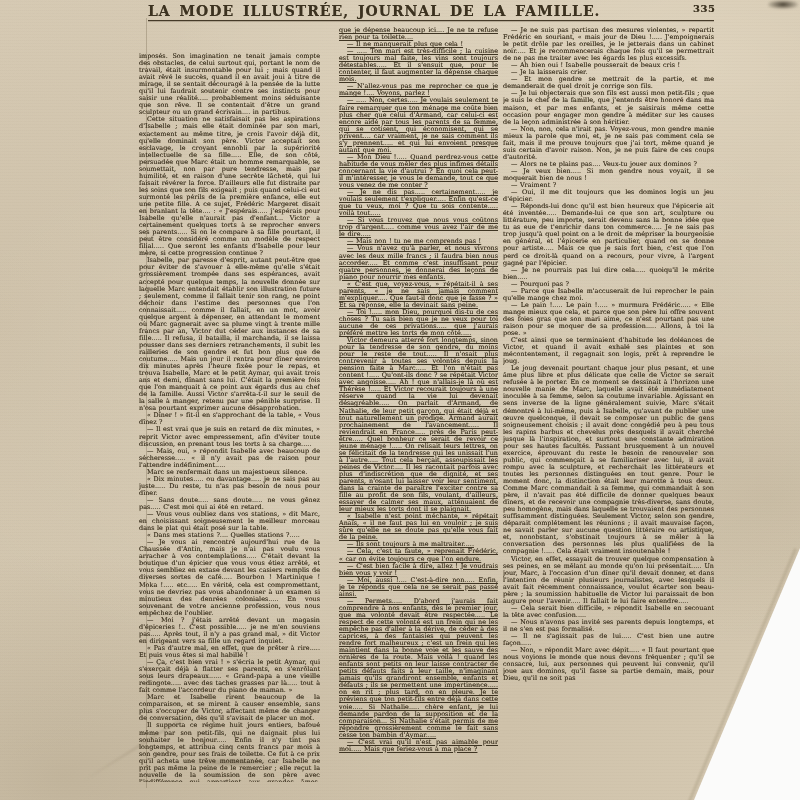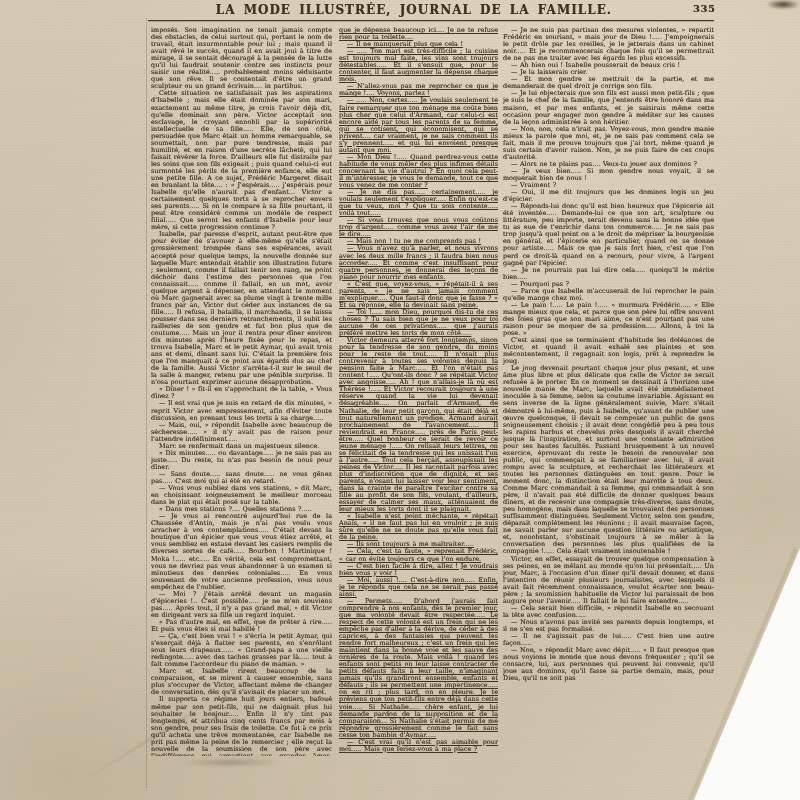--- a/index.html
+++ b/index.html
@@ -39,41 +39,41 @@
     position:absolute;left:178px;top:758px;width:105px;height:9px;border-radius:50%;
     background:radial-gradient(closest-side, rgba(95,84,62,0.38), transparent);
     filter:blur(1.5px);
   }
   .corner-mark{
     position:absolute;left:768px;top:0px;width:30px;height:9px;
     background:radial-gradient(closest-side, rgba(45,38,26,0.85), rgba(45,38,26,0.1));
     filter:blur(0.8px);border-radius:40%;
   }
   .masthead{
-    position:absolute;left:142px;top:3px;width:470px;text-align:right;
-    font-size:12px;font-weight:bold;letter-spacing:1px;word-spacing:3px;
+    position:absolute;left:148px;top:3px;width:470px;text-align:left;
+    font-size:14px;font-weight:bold;letter-spacing:1px;word-spacing:3px;
     color:#3c3220;text-shadow:0 0 0.6px rgba(60,50,32,0.65);
   }
   .folio{
     position:absolute;left:693px;top:3px;font-size:10px;font-weight:bold;
     color:#3c3220;text-shadow:0 0 0.6px rgba(60,50,32,0.65);letter-spacing:0.5px;
   }
   .head-rule{
     position:absolute;left:148px;top:20px;width:566px;height:1px;
     background:#453a28;box-shadow:0 0.5px 0 rgba(69,58,40,0.5);
   }
   .col{
     position:absolute;top:27px;height:729px;overflow:hidden;
     font-size:6.4px;line-height:7.05px;text-align:justify;
     color:#3f3523;text-shadow:0 0 0.55px rgba(64,53,33,0.72);
     letter-spacing:0.04px;word-spacing:0.4px;
   }
   .col p{margin:0;text-indent:8px;}
   .col p.cont{text-indent:0;}
-  #col-1{left:151px;width:181px;}
+  #col-1{left:139px;width:181px;margin-top:26px;}
   #col-2{left:339px;width:159px;text-decoration:underline;}
   #col-3{left:503px;width:211px;}
 </style>
 </head>
 <body>
 
 <div id="scene">
   <div id="paper"></div>
   <div class="page-edge-shadow"></div>
   <div class="left-rule"></div>
@@ -141,15 +141,15 @@
       <p>— Je ne pourrais pas lui dire cela..... quoiqu'il le mérite bien.....</p>
       <p>— Pourquoi pas ?</p>
       <p>— Parce que Isabelle m'accuserait de lui reprocher le pain qu'elle mange chez moi.</p>
       <p>— Le pain !..... Le pain !..... » murmura Frédéric..... « Elle mange mieux que cela, et parce que son père lui offre souvent des foies gras que son mari aime, ce n'est pourtant pas une raison pour se moquer de sa profession..... Allons, à toi la pose. »</p>
       <p>C'est ainsi que se terminaient d'habitude les doléances de Victor, et quand il avait exhalé ses plaintes et son mécontentement, il regagnait son logis, prêt à reprendre le joug.</p>
       <p>Le joug devenait pourtant chaque jour plus pesant, et une âme plus libre et plus délicate que celle de Victor se serait refusée à le porter. En ce moment se dessinait à l'horizon une nouvelle manie de Marc, laquelle avait été immédiatement inoculée à sa femme, selon sa coutume invariable. Agissant en sens inverse de la ligne généralement suivie, Marc s'était démontré à lui-même, puis à Isabelle, qu'avant de publier une œuvre quelconque, il devait se composer un public de gens soigneusement choisis ; il avait donc congédié peu à peu tous les rapins barbus et chevelus près desquels il avait cherché jusque là l'inspiration, et surtout une constante admiration pour ses hautes facultés. Passant brusquement à un nouvel exercice, éprouvant du reste le besoin de renouveler son public, qui commençait à se familiariser avec lui, il avait rompu avec la sculpture, et recherchait les littérateurs et toutes les personnes distinguées en tout genre. Pour le moment donc, la distinction était leur marotte à tous deux. Comme Marc commandait à sa femme, qui commandait à son père, il n'avait pas été difficile de donner quelques beaux dîners, et de recevoir une compagnie très-diverse, sans doute, peu homogène, mais dans laquelle se trouvaient des personnes suffisamment distinguées. Seulement Victor, selon son gendre, déparait complétement les réunions ; il avait mauvaise façon, ne savait parler sur aucune question littéraire ou artistique, et, nonobstant, s'obstinait toujours à se mêler à la conversation des personnes les plus qualifiées de la compagnie !..... Cela était vraiment insoutenable !</p>
       <p>Victor, en effet, essayait de trouver quelque compensation à ses peines, en se mêlant au monde qu'on lui présentait..... Un jour, Marc, à l'occasion d'un dîner qu'il devait donner, et dans l'intention de réunir plusieurs journalistes, avec lesquels il avait fait récemment connaissance, voulut écarter son beau-père ; la soumission habituelle de Victor lui paraissait de bon augure pour l'avenir..... Il fallait le lui faire entendre.....</p>
       <p>— Cela serait bien difficile, » répondit Isabelle en secouant la tête avec confusion.....</p>
       <p>— Nous n'avons pas invité ses parents depuis longtemps, et il ne s'en est pas formalisé.</p>
       <p>— Il ne s'agissait pas de lui..... C'est bien une autre façon.....</p>
-      <p>— Non, » répondit Marc avec dépit..... « Il faut presque que nous voyions le monde que nous devons fréquenter ; qu'il se consacre, lui, aux personnes qui peuvent lui convenir, qu'il joue aux dominos, qu'il fasse sa partie demain, mais, pour Dieu, qu'il ne soit pas</p>
+      <p>— Non, » répondit Marc avec dépit..... « Il faut pourtant que nous voyions le monde que nous devons fréquenter ; qu'il se consacre, lui, aux personnes qui peuvent lui convenir, qu'il joue aux dominos, qu'il fasse sa partie demain, mais, pour Dieu, qu'il ne soit pas</p>
     </div>
 </div>
 
 </body></html>

